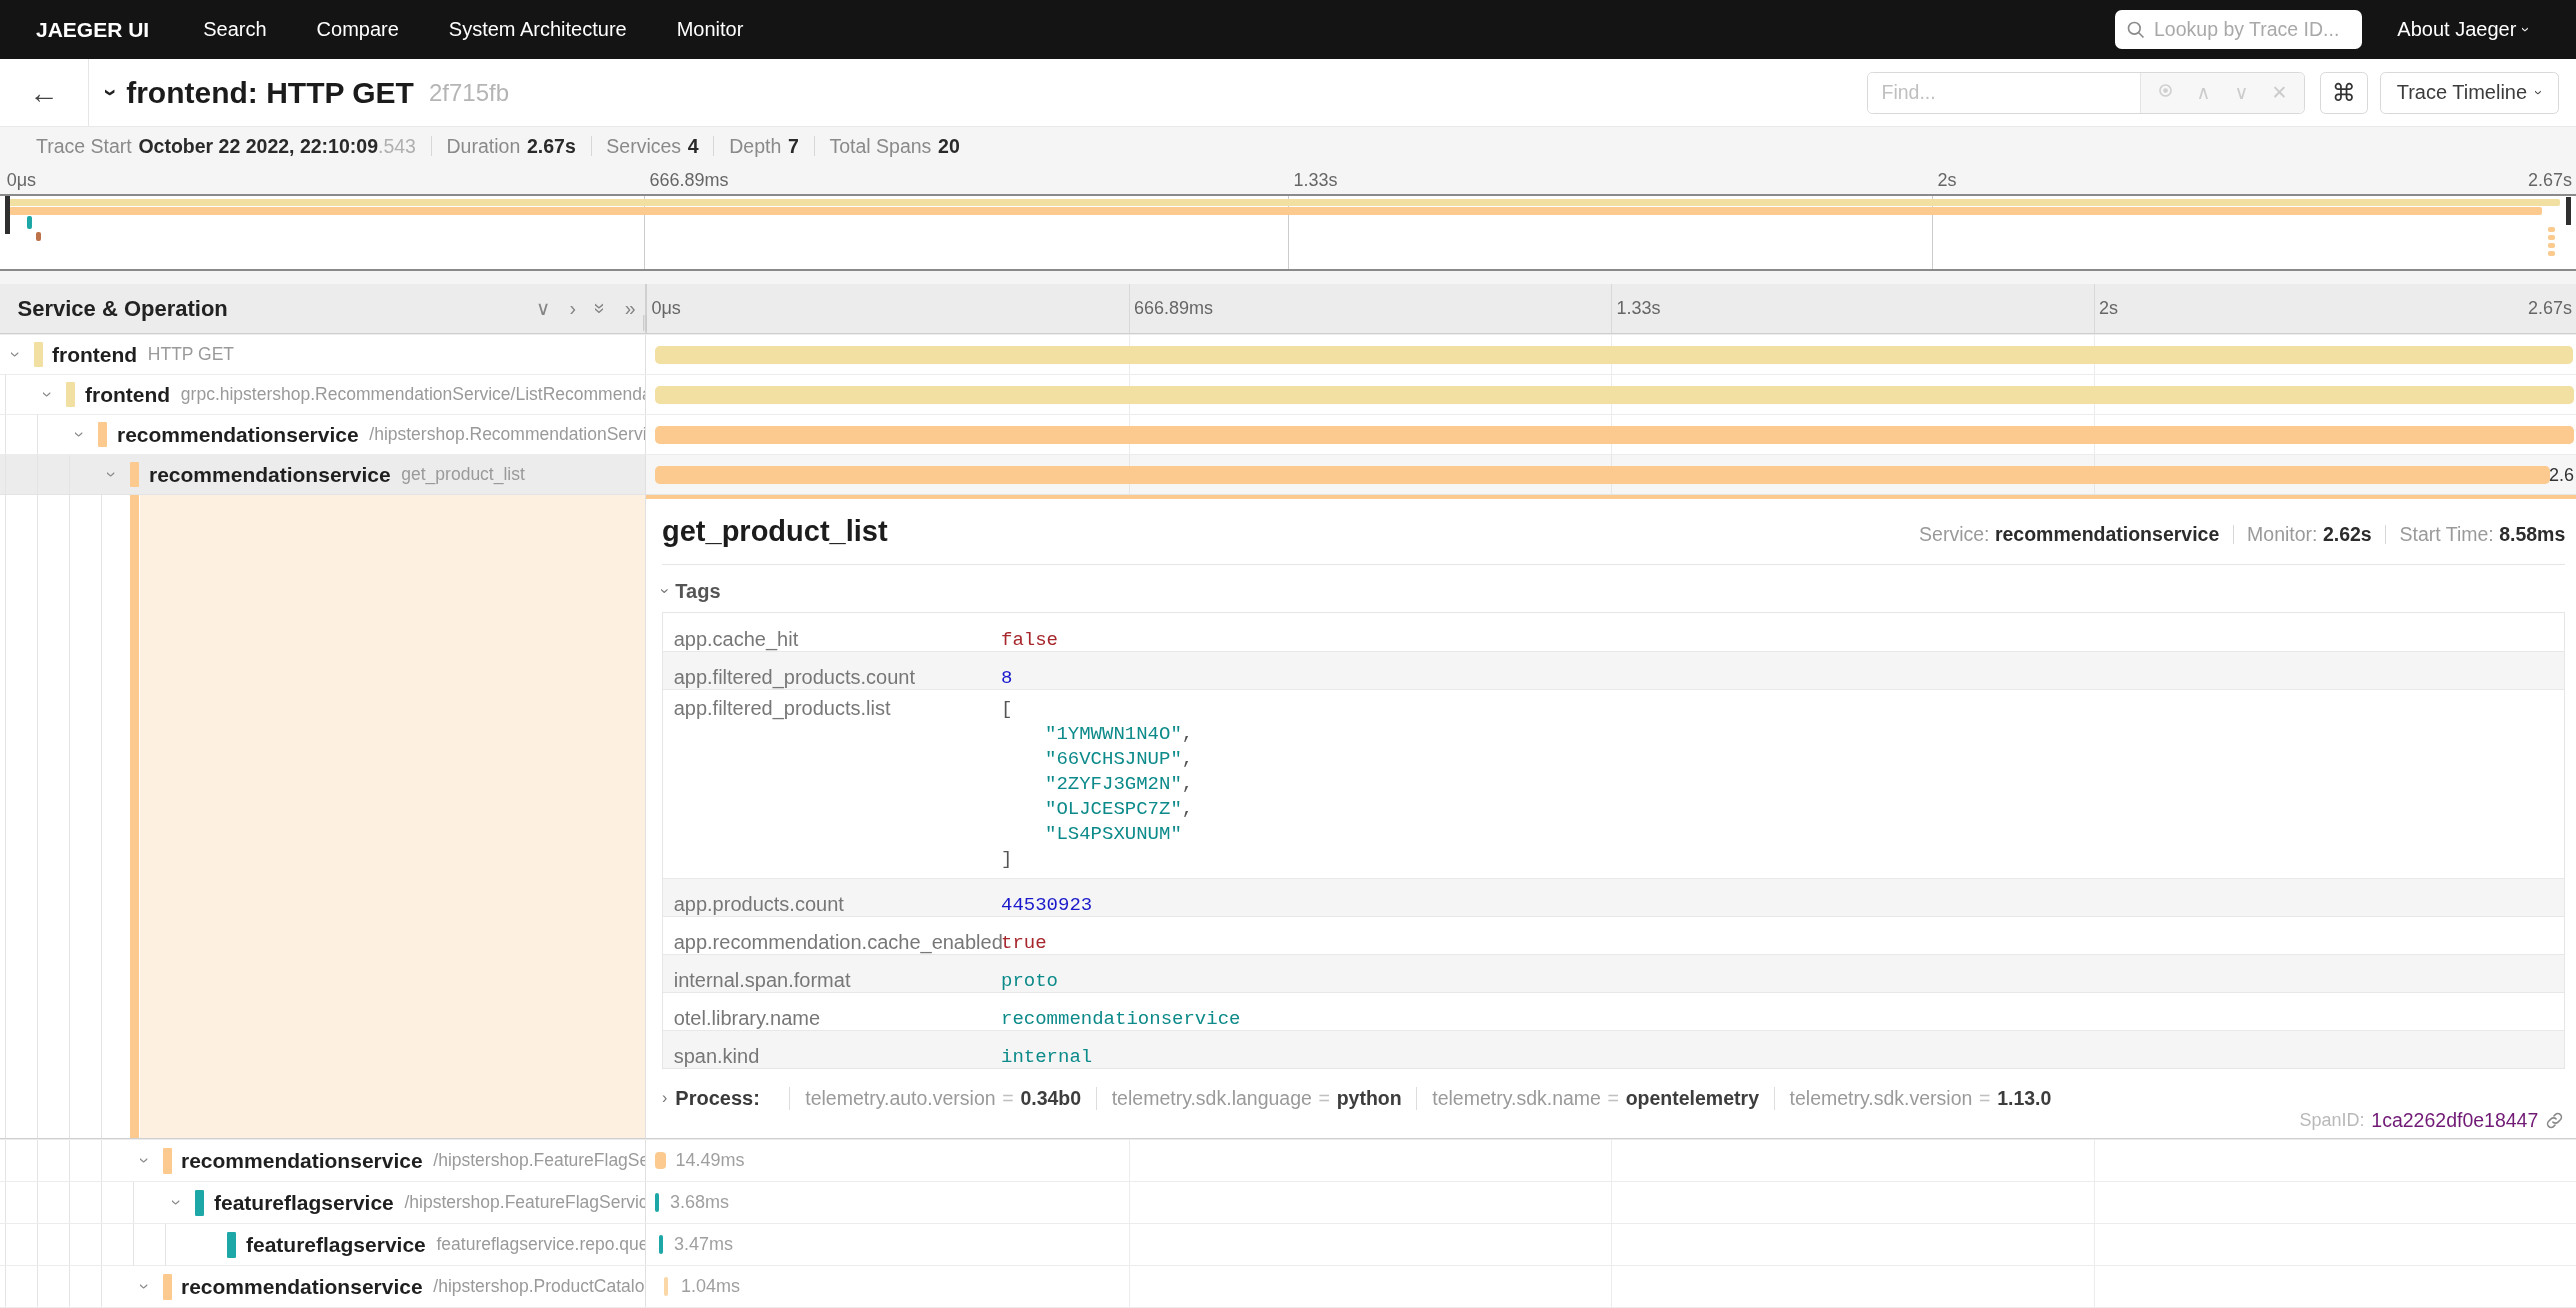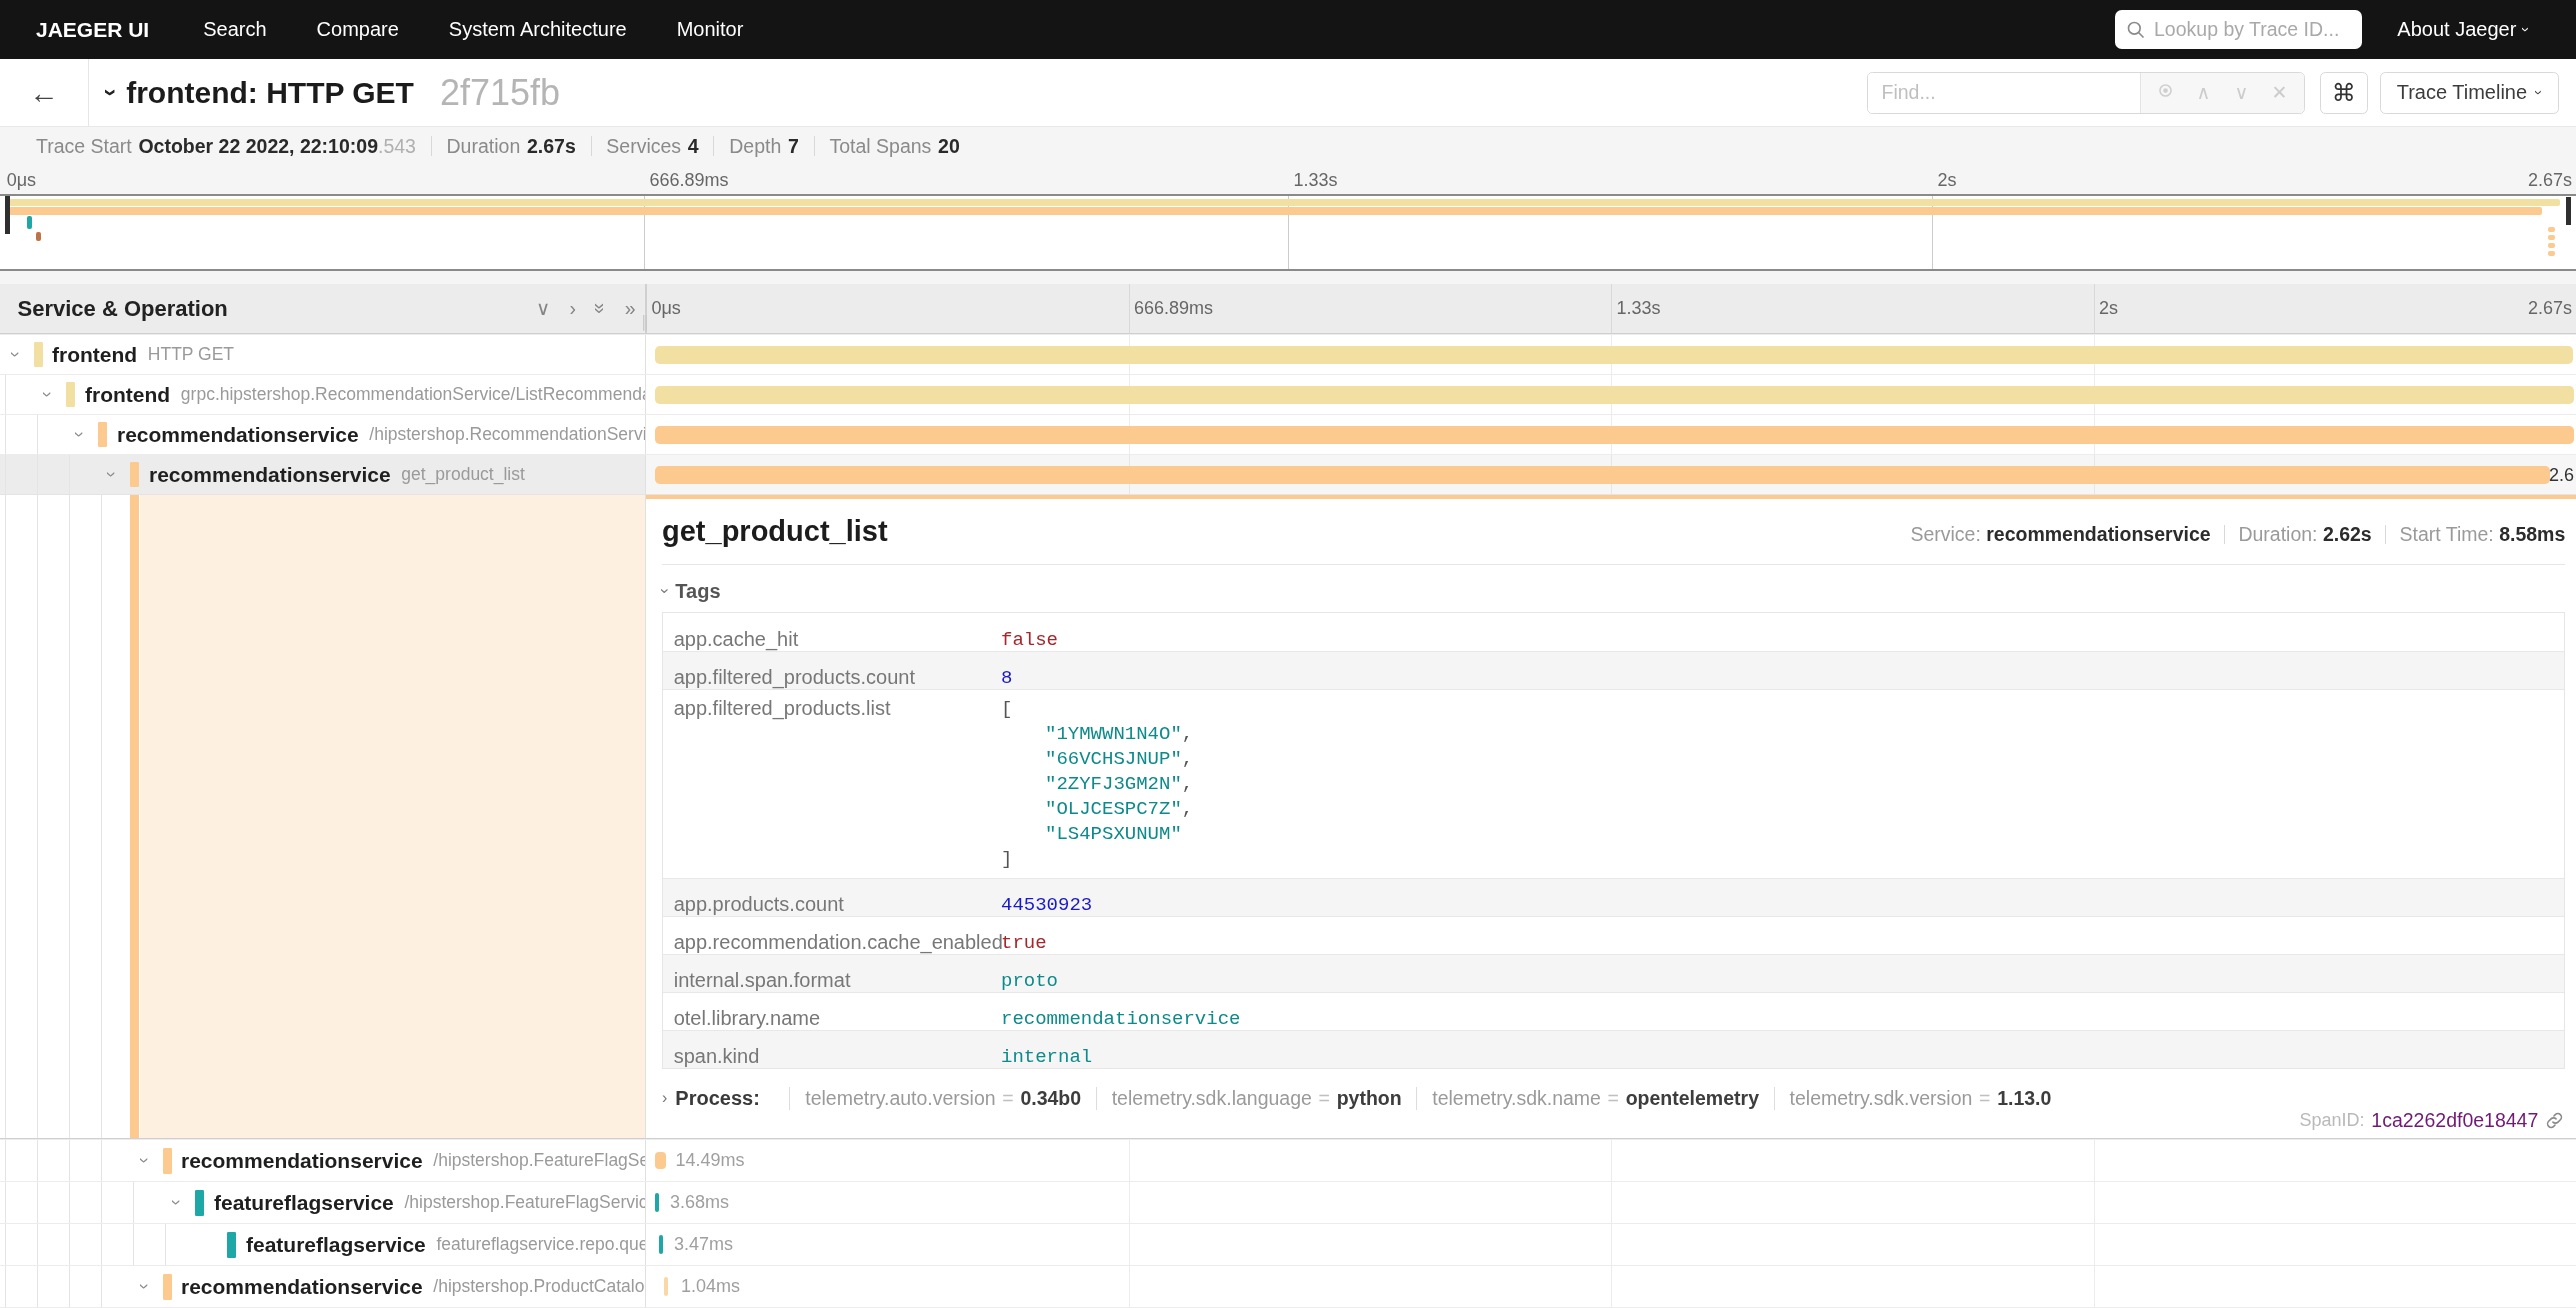--- a/index.html
+++ b/index.html
@@ -15,21 +15,21 @@
   .lookup svg { margin-right:8px; }
   .lookup .ph { color:#a9a9a9; font-size:19.5px; }
   .about { color:#fff; font-size:20px; display:flex; align-items:center; gap:8px; margin-right:6.7px; cursor:pointer; }
   .chev { display:inline-block; color:inherit; font-size:0.75em; transform:rotate(90deg); transform-origin:center; }
 
   
   .tbar { height:68px; background:#fff; display:flex; align-items:center; border-bottom:0.7px solid #e8e8e8; }
   .back { width:89px; height:100%; display:flex; align-items:center; justify-content:center; border-right:0.7px solid #e6e6e6; font-size:29.5px; color:#444; cursor:pointer; }
   .ttl-chev { font-size:23px; color:#222; font-weight:bold; margin:0 12px 0 17.5px; transform:rotate(90deg); display:inline-block; }
   .ttl { font-size:30px; font-weight:bold; color:#1b1b1b; }
-  .ttl-id { font-size:36px; color:#b5b5b5; margin-left:26px; }
+  .ttl-id { font-size:24px; color:#b5b5b5; margin-left:15px; }
   .tbar .spacer { flex:1; }
   .findgrp { display:flex; height:42px; border:0.7px solid #d9d9d9; border-radius:5.4px; overflow:hidden; }
   .find-in { width:272px; padding:0 13.4px; display:flex; align-items:center; font-size:19.5px; color:#bfbfbf; background:#fff; }
   .find-addon { display:flex; align-items:center; background:#f7f7f7; border-left:0.7px solid #e4e4e4; padding:0 5.4px; }
   .find-addon .ic { width:38px; text-align:center; color:#ccc; font-size:19px; }
   .sqbtn { width:48px; height:42px; border:0.7px solid #d9d9d9; border-radius:5.4px; background:#fff; margin-left:14.8px; display:flex; align-items:center; justify-content:center; font-size:24px; color:#333; cursor:pointer; }
   .viewbtn { height:42px; border:0.7px solid #d9d9d9; border-radius:5.4px; background:#fff; margin:0 17.5px 0 12px; display:flex; align-items:center; gap:9.4px; padding:0 16px; font-size:20px; color:#3c3c3c; cursor:pointer; }
 
   
   .summary { height:38px; background:#f5f5f5; display:flex; align-items:center; padding-left:36px; font-size:19.5px; color:#8a8a8a; }
@@ -296,21 +296,21 @@
   </div>
   <div class="dmain">
     <div class="dstrip" style="background: rgb(252, 201, 142);"></div>
     <div class="dinner">
       <div class="dtitle-row">
         <span class="dtitle">get_product_list</span>
         <span class="dmeta">
           <span>Service:</span>
             <b>recommendationservice</b>
           <span class="sep"></span>
-          <span>Duration:</span>
+          <span>Monitor:</span>
             <b>2.62s</b>
           <span class="sep"></span>
           <span>Start Time:</span>
             <b>8.58ms</b>
         </span>
       </div>
       <div class="ddiv"></div>
       <div class="sect">
         <span class="schev">›</span>
         <span class="h">Tags</span>

